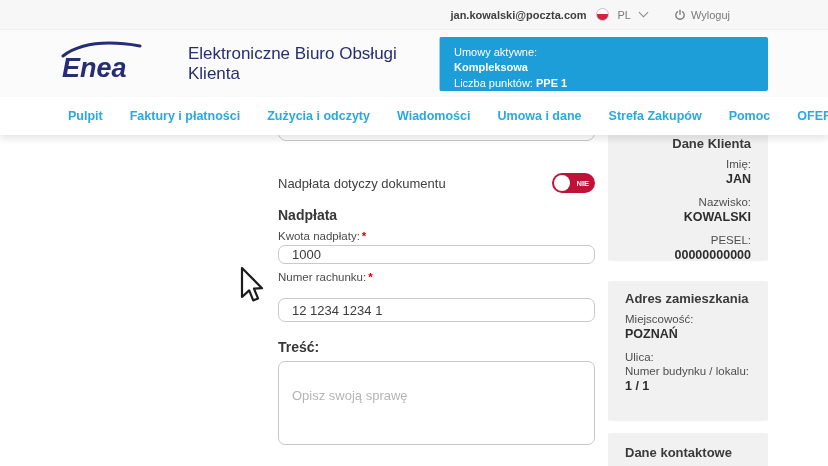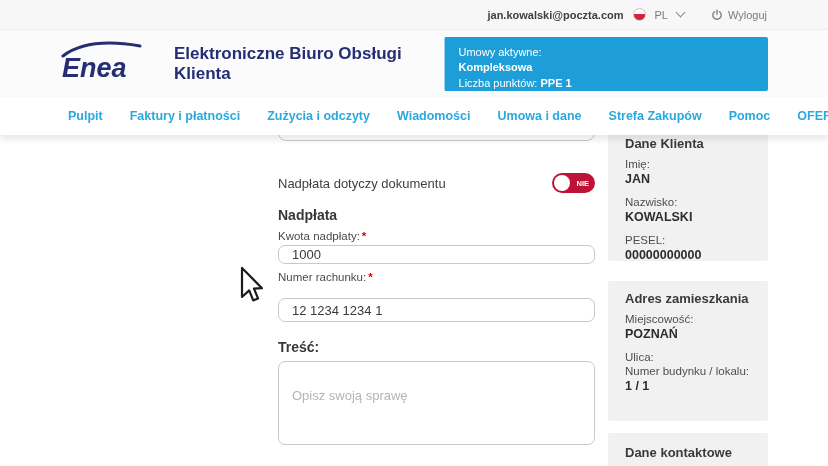--- a/index.html
+++ b/index.html
@@ -2,39 +2,39 @@
 <html lang="pl"><head>
 <meta charset="utf-8">
 <style>
   * { margin:0; padding:0; box-sizing:border-box; }
   html,body { background:#e8e8e8; }
   body { font-family:"Liberation Sans", sans-serif; }
   .screen { position:relative; width:828px; height:466px; overflow:hidden; background:#fff; }
 
   
   .topbar { position:absolute; top:0; left:0; right:0; height:30px; background:#f7f7f8;
-            display:flex; align-items:center; justify-content:flex-end; padding-right:61px; gap:9px;
+            display:flex; align-items:center; justify-content:flex-end; padding-right:98px; gap:9px;
             border-bottom:1px solid #efefef; }
   .topbar .email { font-size:11px; font-weight:bold; color:#3e3e3e; }
   .flag { width:13px; height:13px; border-radius:50%; border:1px solid #c2c2c2;
           background:linear-gradient(#ffffff 50%, #d4213d 50%); display:inline-block; }
   .lang { font-size:11px; color:#7a7a7a; }
   .chev { width:7px; height:7px; display:inline-block; position:relative; top:-2px;
           border-right:1.5px solid #8a8a8a; border-bottom:1.5px solid #8a8a8a; transform:rotate(45deg); }
   .logout { display:flex; align-items:center; gap:5px; margin-left:18px; cursor:pointer; }
   .logout span { font-size:11px; color:#7a7a7a; }
 
   
   .header { position:absolute; top:30px; left:0; right:0; height:67px; background:#fbfbfc;
             display:flex; align-items:center; padding-left:58px; }
   .logo { position:relative; width:86px; height:46px; flex:0 0 auto; cursor:pointer; }
   .logo svg { position:absolute; top:0; left:2px; }
   .logo .logo-word { position:absolute; left:4px; top:12px; font-size:27px; font-weight:bold;
                      font-style:italic; color:#252e72; letter-spacing:0px; }
-  .app-title { margin-left:30px; font-size:17px; font-weight:bold; color:#252e72; }
+  .app-title { margin-left:44px; font-size:17px; font-weight:normal; color:#252e72; }
   .contractor { margin-left:auto; margin-right:60px; width:348px; height:54px; background:#1d9ed9;
                 border-radius:2px; display:flex; align-items:stretch; color:#fff; }
   .contractor .col { padding:8px 0 8px 14px; font-size:11px; line-height:1.42; }
   .contractor .col1 { width:158px; }
   .contractor .vdiv { width:1px; background:rgba(255,255,255,0.55); margin:0; }
   .contractor .b { font-weight:bold; }
 
   
   .nav { position:absolute; top:97px; left:0; right:0; height:38px; background:#ffffff; z-index:6;
          display:flex; align-items:center; padding-left:68px; gap:27px;
@@ -76,21 +76,21 @@
   .tresc-area { position:absolute; top:226px; left:0; width:100%; height:84px; border:1px solid #c9c9c9;
                 border-radius:7px; font-family:"Liberation Sans",sans-serif; font-size:13px;
                 color:#3a3a3a; padding:26px 13px; resize:none; outline:none; background:#fff; }
   .tresc-area::placeholder { color:#b5b5b5; }
 
   .cursor { position:absolute; left:238px; top:131px; z-index:9; pointer-events:none; }
 
   
   .sidebar { position:absolute; left:608px; top:0; width:160px; }
   .card { position:absolute; left:0; width:100%; background:#f1f1f2; border-radius:2px; padding:14px 17px; }
-  .card-client  { top:-15px; height:141px; padding-top:16px; }
+  .card-client  { top:-15px; height:141px; padding-top:16px;text-align:right; }
   .card-address { top:146px; height:140px; padding-top:10px; }
   .card-contact { top:298px; height:80px; padding-top:12px; }
   .card h3 { font-size:13px; font-weight:bold; color:#3a3a3a; margin-bottom:7px; }
   .f-label { font-size:11.5px; color:#4e4e4e; margin-bottom:2px; }
   .f-value { font-size:12.5px; font-weight:bold; color:#2d2d2d; margin-bottom:10px; }
 </style>
 </head>
 <body>
 
 <div class="screen">

